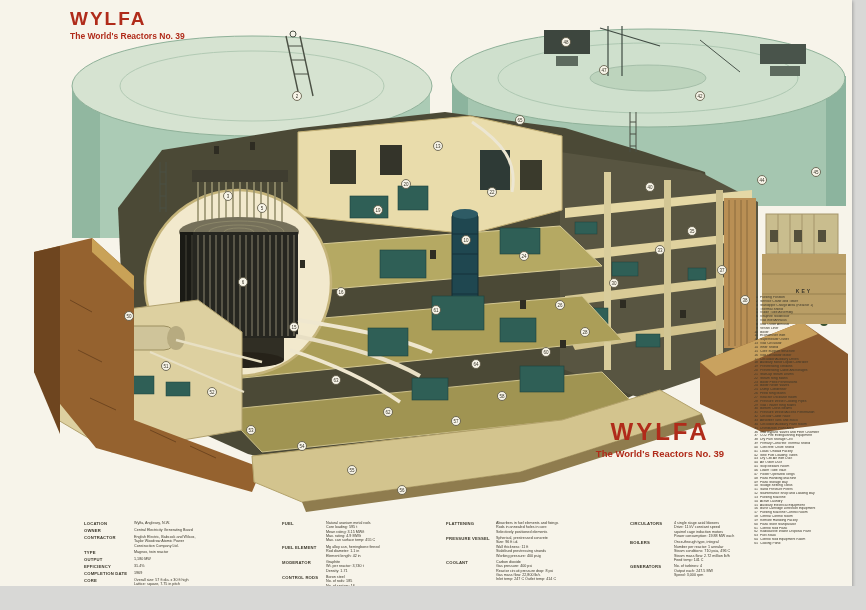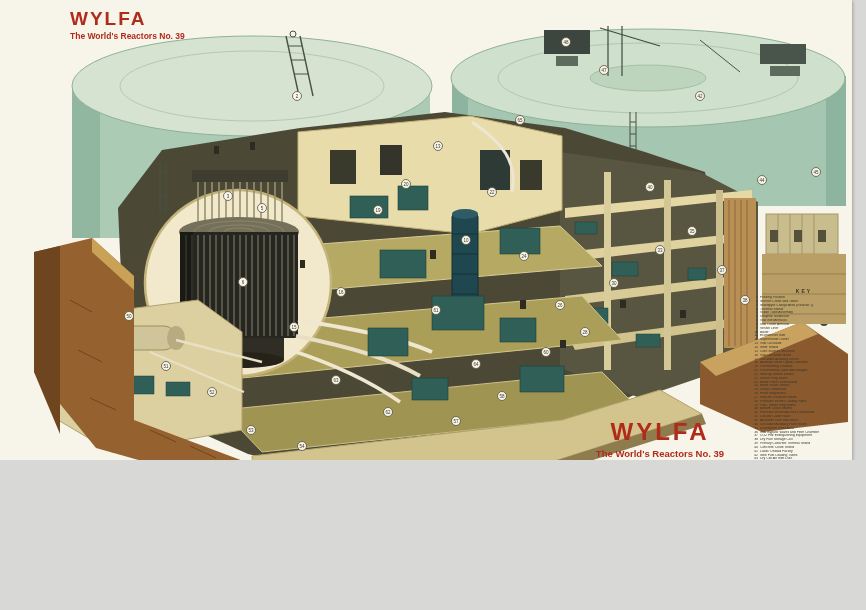--- a/index.html
+++ b/index.html
@@ -1,16 +1,16 @@
 <!DOCTYPE html>
 <html><head>
 <meta charset="utf-8">
 <style>
   html,body{margin:0;padding:0;background:#d8d8d6;}
-  .page{position:relative;width:866px;height:460px;overflow:hidden;background:#d8d8d6;
+  .page{position:relative;width:866px;height:586px;overflow:hidden;background:#d8d8d6;
         font-family:"Liberation Sans",sans-serif;}
   .poster{position:absolute;left:0;top:0;width:852px;height:598px;background:#f7f4ea;
           box-shadow:1px 1px 3px rgba(0,0,0,.25);}
   .art{position:absolute;left:0;top:0;}
   .title-top{position:absolute;left:70px;top:8px;color:#b02b1a;}
   .title-top .t1{font-size:19px;font-weight:bold;letter-spacing:2px;}
   .title-top .t2{font-size:8.5px;font-weight:bold;margin-top:1px;}
   .title-center{position:absolute;left:555px;top:418px;width:210px;text-align:center;color:#b02b1a;}
   .title-center .t1{font-size:24px;font-weight:bold;letter-spacing:3px;}
   .title-center .t2{font-size:9.5px;font-weight:bold;margin-top:2px;}

